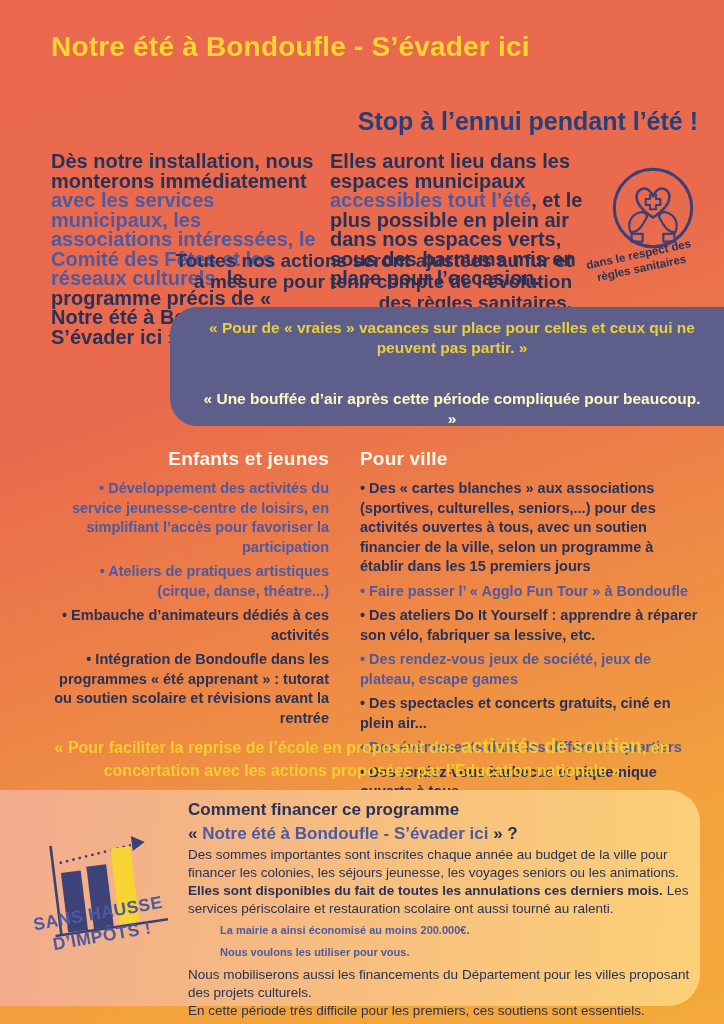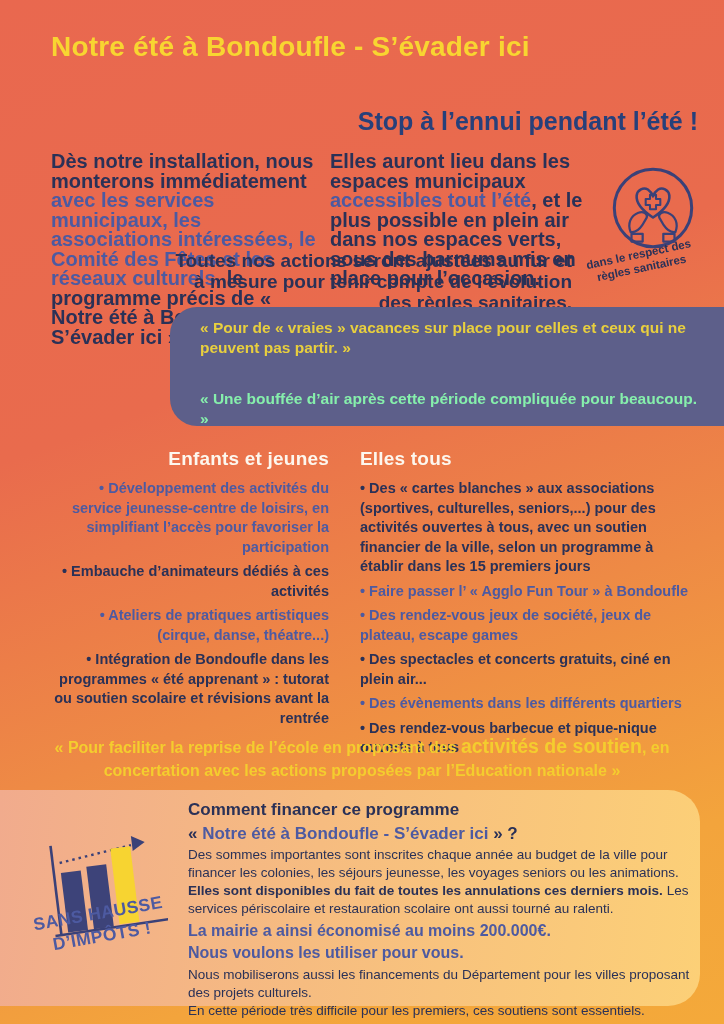--- a/index.html
+++ b/index.html
@@ -21,24 +21,24 @@
 
   .badge { position:absolute; left:610px; top:165px; width:86px; height:86px; }
   .badge svg { width:86px; height:86px; }
   .badge-caption { position:absolute; left:576px; top:247px; width:128px; transform:rotate(-12deg);
                    font-size:11.5px; font-weight:700; color:#2a3157; text-align:center; line-height:14px; }
 
   .note { position:absolute; left:170px; top:250px; width:402px; text-align:right;
           font-size:19px; line-height:21px; color:#2a3157; font-weight:600; }
 
   .quote-box { position:absolute; left:170px; right:0; top:307px; height:119px; background:#5d5f8a;
-               border-radius:27px 0 0 27px; padding:11px 20px 0 30px; text-align:left; }
+               border-radius:27px 0 0 27px; padding:11px 20px 0 30px; text-align:center; }
   .quote { font-weight:700; font-size:15.5px; line-height:19.5px; margin-bottom:4px; }
   .quote.yellow { color:#e8cf3e; }
-  .quote.cream  { color:#86efac;margin-top:32px; }
+  .quote.cream  { color:#fef9c3;margin-top:32px; }
 
   .col { position:absolute; top:448px; }
   .col-left  { left:51px;  width:278px;text-align:right; }
   .col-right { left:360px; width:338px; }
   .col-heading { font-size:19px; font-weight:700; color:#fdf7ee; margin-bottom:9px; letter-spacing:.2px; }
   .bullet { font-size:14.5px; line-height:19.5px; font-weight:700; margin-bottom:5px; }
   .bullet.navy { color:#2a3157; }
   .bullet.blue { color:#4d5aa1; }
 
   .support { position:absolute; left:40px; right:40px; top:735px; text-align:center;
@@ -48,21 +48,21 @@
   .panel { position:absolute; left:0; top:790px; width:700px; height:216px;
            background:linear-gradient(97deg,#f1ab8d 0%,#f6bc80 45%,#fcd077 100%);
            border-radius:0 32px 32px 0; }
   .tax-icon { position:absolute; left:36px; top:42px; width:132px; height:112px; }
   .tax-label { position:absolute; left:16px; top:112px; width:168px; transform:rotate(-10deg);
                font-size:17.5px; font-weight:700; color:#4d5aa1; text-align:center; line-height:23px; letter-spacing:.4px; }
   .fin-heading { position:absolute; left:188px; top:8px; font-size:17px; font-weight:700; color:#2a3157; line-height:23.5px; }
   .fin-body { position:absolute; left:188px; top:56px; width:510px; font-size:13.5px; line-height:17.5px;
               color:#2a3157; font-weight:400; }
   .fin-body p { margin-bottom:1px; }
-  .fin-blue { color:#4d5aa1; font-weight:700; font-size:16px; line-height:21px; }
+  .fin-blue { color:#4d5aa1; font-weight:700; font-size:11px; line-height:21px;margin-left:32px; }
   .fin-bold { font-weight:400; }
   .fin-body .mt { margin-top:3px; }
 </style>
 </head>
 <body>
 
 <div class="page">
 
   <h1 class="title">Notre été à Bondoufle - S’évader ici</h1>
   <h2 class="stop">Stop à l’ennui pendant l’été !</h2>
@@ -88,29 +88,30 @@
   <p class="note"><span>Toutes nos actions seront ajustées au fur et à mesure pour tenir compte de </span><span class="b">l’évolution des règles sanitaires.</span></p>
 
   <div class="quote-box">
     <p class="quote yellow">« Pour de « vraies » vacances sur place pour celles et ceux qui ne peuvent pas partir. »</p>
     <p class="quote cream">« Une bouffée d’air après cette période compliquée pour beaucoup. »</p>
   </div>
 
   <section class="col col-left">
     <h3 class="col-heading">Enfants et jeunes</h3>
     <p class="bullet blue"><span>• Développement des activités du service jeunesse-centre de loisirs, en simplifiant l’accès pour favoriser la participation</span></p>
+    <p class="bullet blue"><span>• Ateliers de pratiques artistiques (cirque, danse, théatre...)</span></p>
     <p class="bullet navy"><span>• Embauche d’animateurs dédiés à ces activités</span></p>
-    <p class="bullet blue"><span>• Ateliers de pratiques artistiques (cirque, danse, théatre...)</span></p>
     <p class="bullet navy"><span>• Intégration de Bondoufle dans les programmes « été apprenant » : tutorat ou soutien scolaire et révisions avant la rentrée</span></p>
   </section>
 
   <section class="col col-right">
-    <h3 class="col-heading">Elles tous</h3>
+    <h3 class="col-heading">Pour ville</h3>
     <p class="bullet navy"><span>• Des </span><span class="b">« cartes blanches »</span><span> aux associations (sportives, culturelles, seniors,...) pour des activités ouvertes à tous, avec un soutien financier de la ville, selon un programme à établir dans les 15 premiers jours</span></p>
     <p class="bullet blue"><span>• Faire passer l’ « Agglo Fun Tour » à Bondoufle</span></p>
+    <p class="bullet navy"><span>• Des ateliers Do It Yourself : apprendre à réparer son vélo, fabriquer sa lessive, etc.</span></p>
     <p class="bullet blue"><span>• Des rendez-vous jeux de société, jeux de plateau, escape games</span></p>
     <p class="bullet navy"><span>• Des spectacles et concerts gratuits, ciné en plein air...</span></p>
     <p class="bullet blue"><span>• Des évènements dans les différents quartiers</span></p>
     <p class="bullet navy"><span>• Des rendez-vous barbecue et pique-nique ouverts à tous</span></p>
   </section>
 
   <p class="support"><span>«  Pour faciliter la reprise de l’école en proposant des </span><span class="big">activités de soutien</span><span>, en concertation avec les actions proposées par l’Education nationale »</span></p>
 
   <div class="panel">
     <svg class="tax-icon" viewBox="0 0 132 112">

